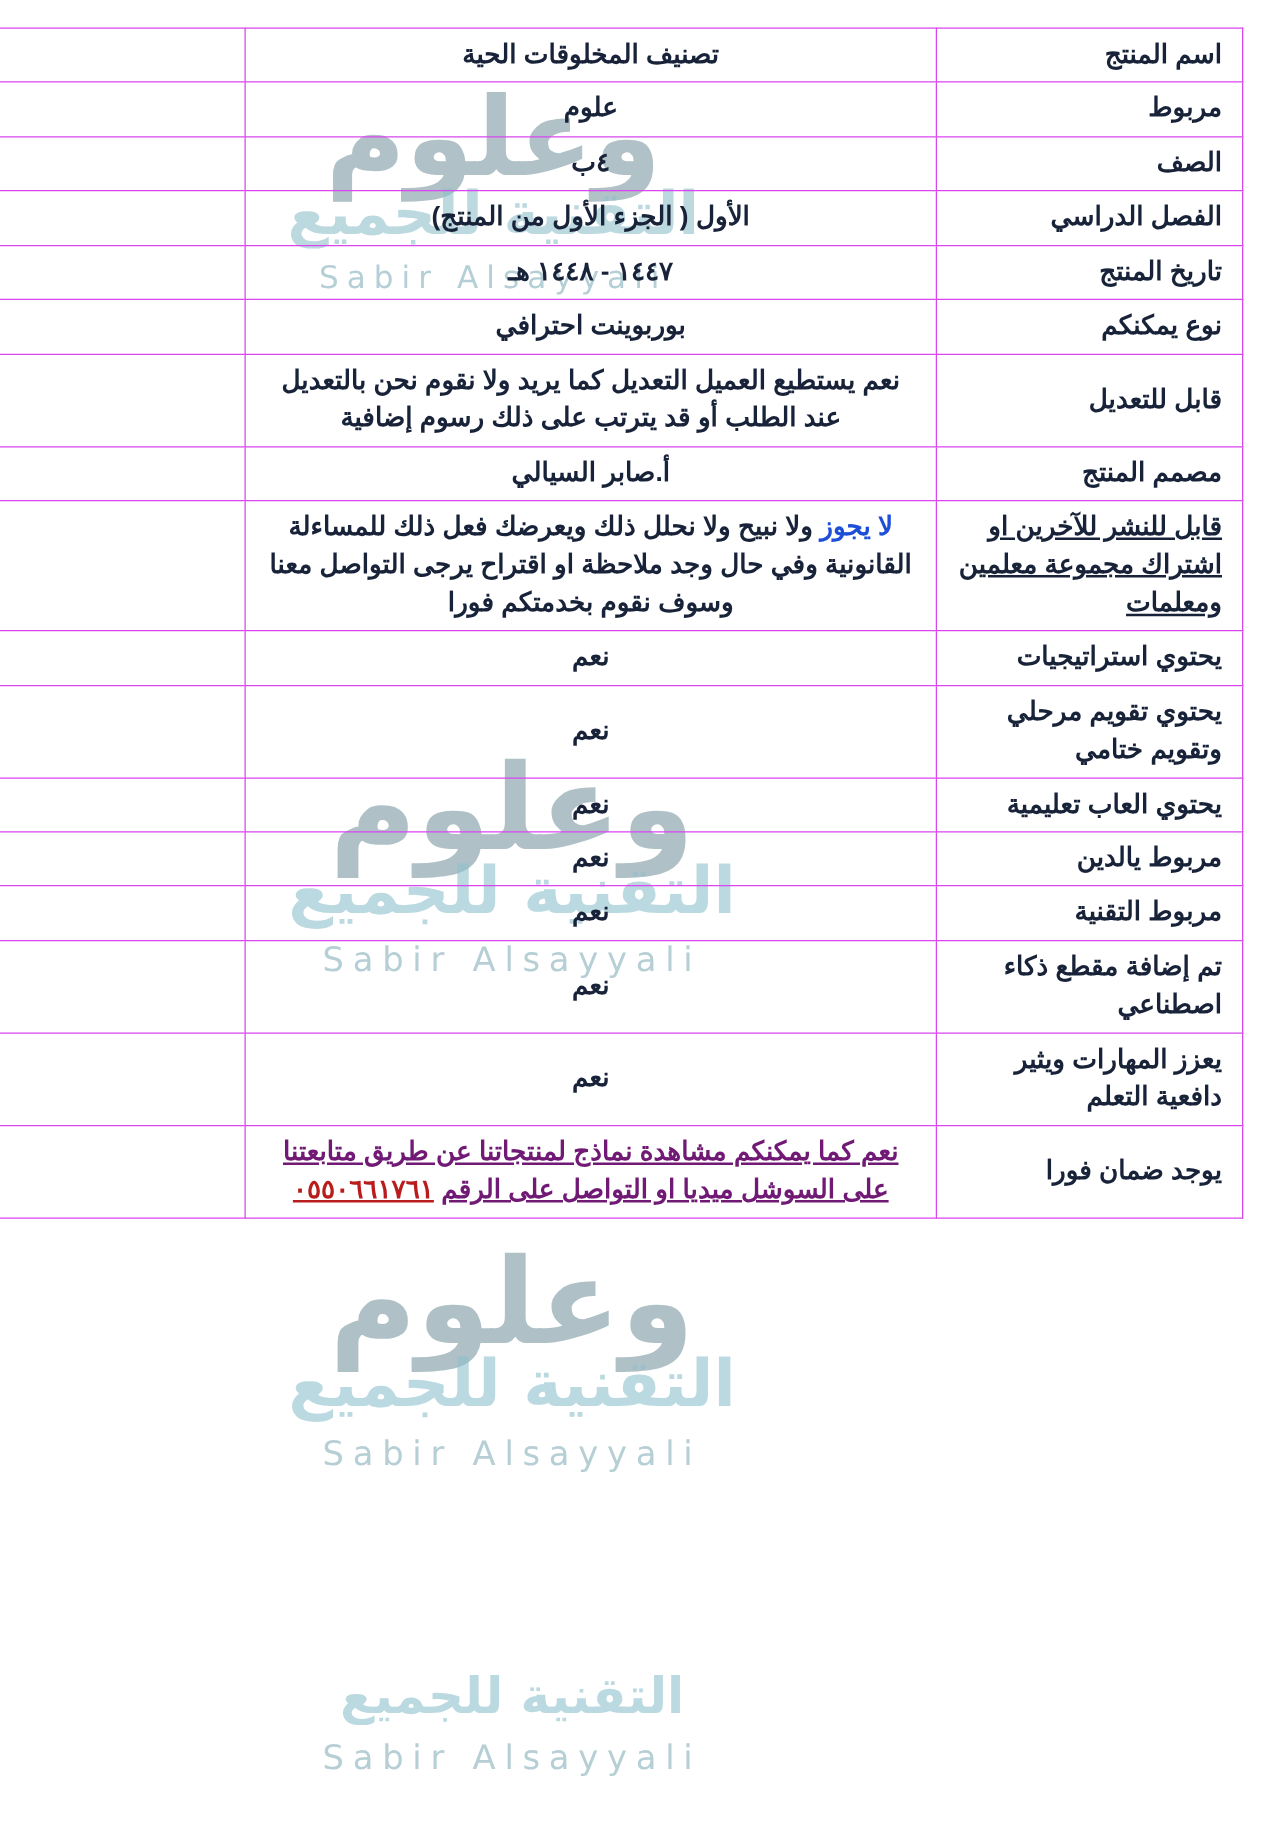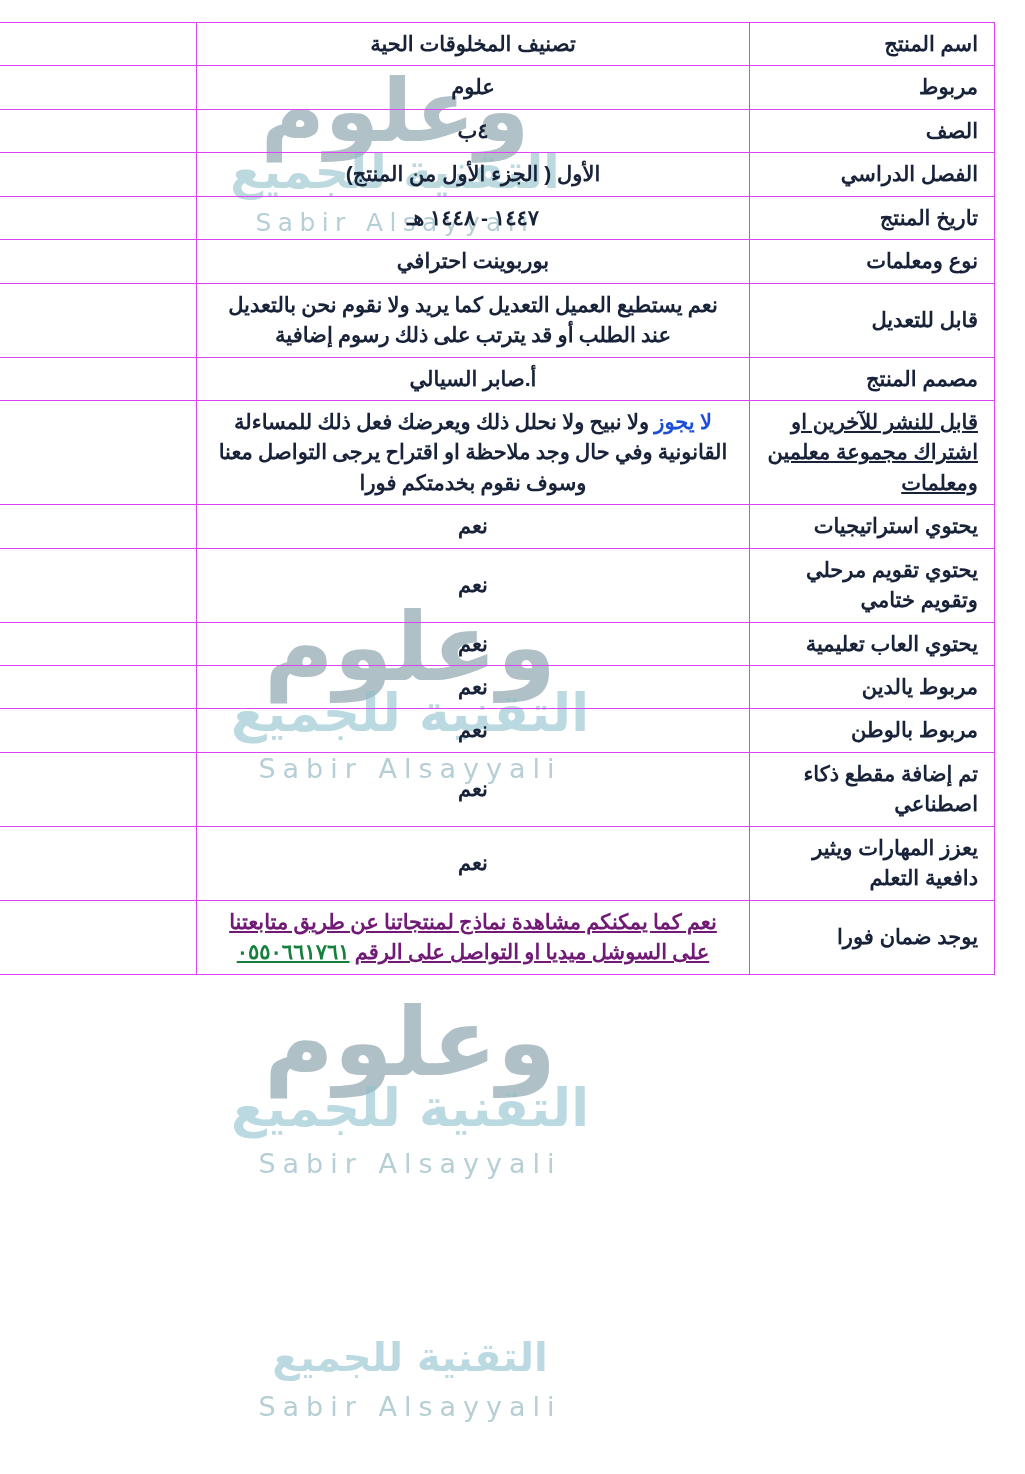--- a/index.html
+++ b/index.html
@@ -91,31 +91,30 @@
     width: 233px;
     background: transparent;
   }
   .red { color: #1d4ed8; }
   .ul  { text-decoration: underline; }
   .blue-link {
     color: #701a75;
     text-decoration: underline;
   }
   .phone {
-    color: #15803d;
+    color: #b91c1c;
     text-decoration: underline;
     direction: ltr;
     unicode-bidi: embed;
     display: inline-block;
   }
   .lbl-multi { line-height: 1.55; }
   .just {
     text-align: center;
     line-height: 1.55;
-    font-family: Liberation Serif, serif;
   }
   .note-cell { padding: 10px 12px; }
 </style>
 </head>
 <body>
 
 <div class="wm" id="wm-top">
   <div class="wm-word wm-word1">وعلوم</div>
   <div class="wm-word wm-word2">التقنية للجميع</div>
   <div class="wm-latin">Sabir Alsayyali</div>
@@ -160,21 +159,21 @@
         <td class="blank"></td>
       </tr>
 
       <tr>
         <td class="label">تاريخ المنتج</td>
         <td class="value">١٤٤٧ - ١٤٤٨ هـ</td>
         <td class="blank"></td>
       </tr>
 
       <tr>
-        <td class="label">نوع ومعلمات</td>
+        <td class="label">نوع يمكنكم</td>
         <td class="value">بوربوينت احترافي</td>
         <td class="blank"></td>
       </tr>
 
       <tr>
         <td class="label">قابل للتعديل</td>
         <td class="value just note-cell">نعم يستطيع العميل التعديل كما يريد  ولا نقوم نحن  بالتعديل عند الطلب أو قد يترتب على ذلك رسوم إضافية</td>
         <td class="blank"></td>
       </tr>
 
@@ -210,21 +209,21 @@
         <td class="blank"></td>
       </tr>
 
       <tr>
         <td class="label">مربوط يالدين</td>
         <td class="value">نعم</td>
         <td class="blank"></td>
       </tr>
 
       <tr>
-        <td class="label">مربوط بالوطن</td>
+        <td class="label">مربوط التقنية</td>
         <td class="value">نعم</td>
         <td class="blank"></td>
       </tr>
 
       <tr>
         <td class="label lbl-multi">تم إضافة مقطع ذكاء اصطناعي</td>
         <td class="value">نعم</td>
         <td class="blank"></td>
       </tr>
 

